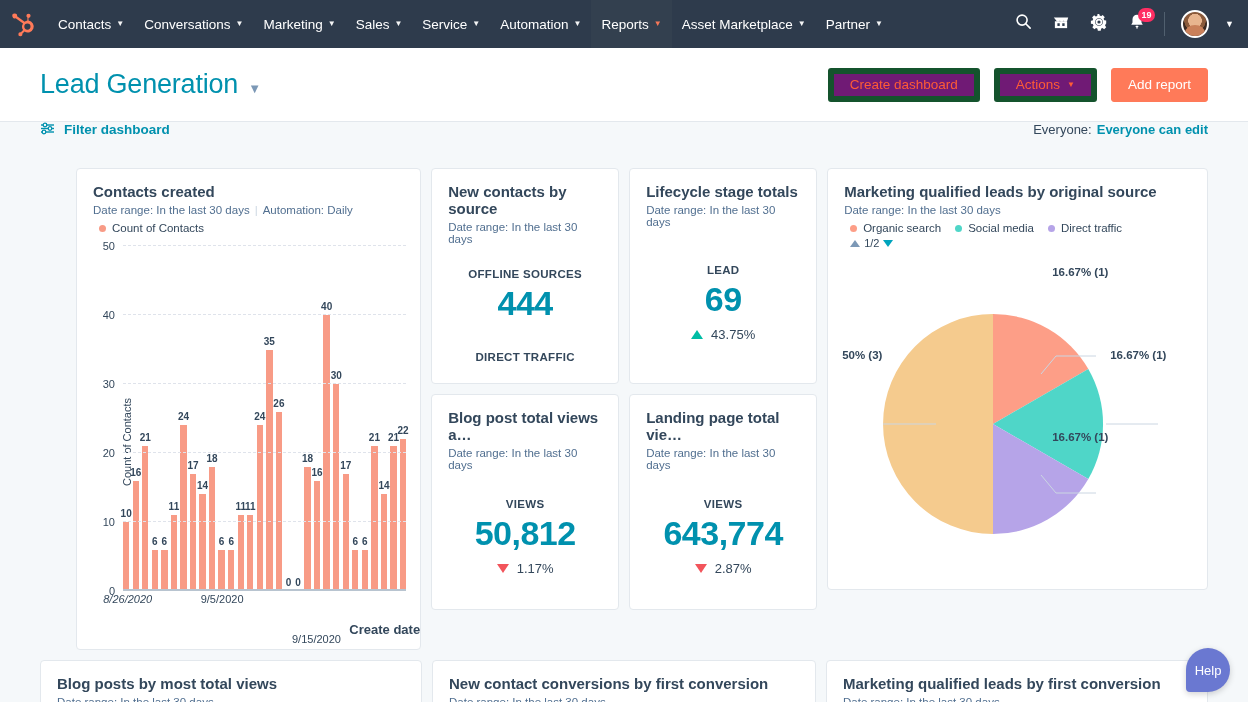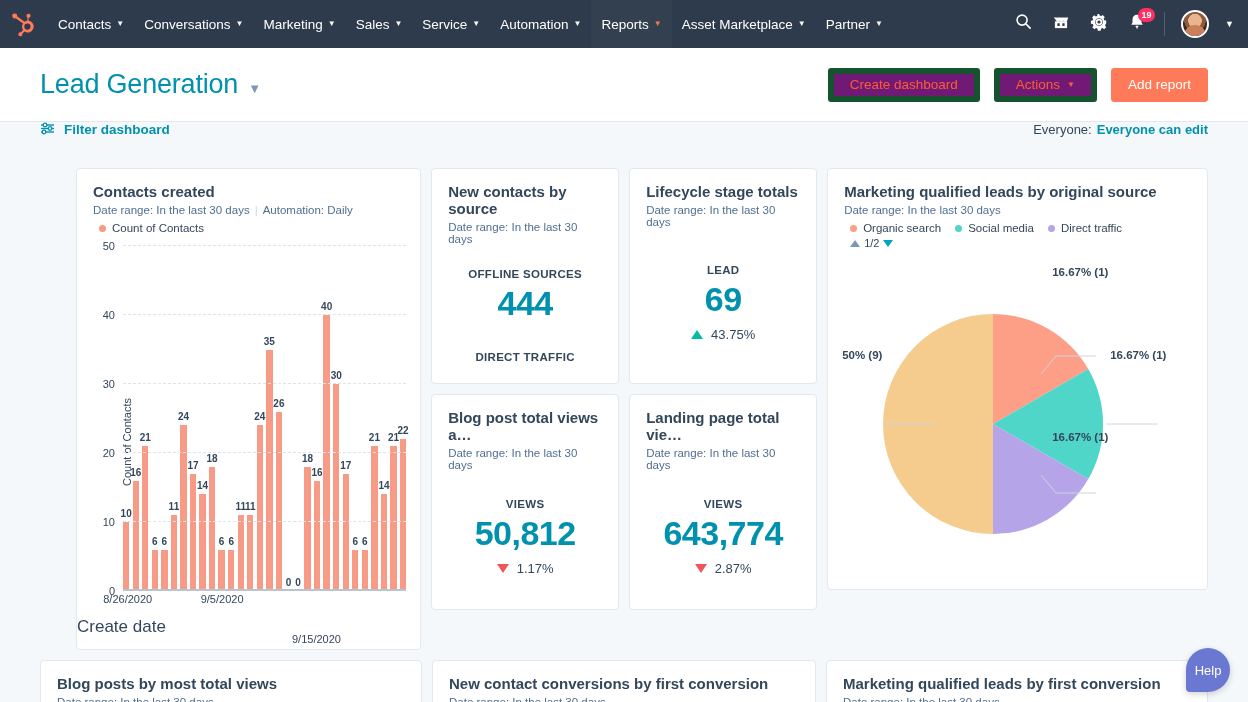--- a/index.html
+++ b/index.html
@@ -104,21 +104,21 @@
   .bars { position: absolute; left: 0; right: 0; bottom: 0; top: 0; display: flex; align-items: flex-end; gap: 3.2px; }
   .barcol { flex: 1; position: relative; height: 100%; display: flex; align-items: flex-end; }
   .bar { width: 100%; background: #f89b86; border-radius: 0; }
   .barval {
     position: absolute; left: 50%; transform: translateX(-50%);
     font-size: 10px; font-weight: bold; color: #33475b; white-space: nowrap;
   }
   .xaxis-line { position: absolute; left: 0; right: 0; bottom: 0; height: 2px; background: #b8c4d0; }
   .xticks { position: absolute; left: 46px; right: 14px; bottom: 40px; height: 16px; }
   .xtick { position: absolute; font-size: 11px; color: #33475b; transform: translateX(-50%); }
-  .xlabel { position: absolute; left: 0; right: 0; bottom: 12px; text-align: left; font-size: 17px; font-weight: normal; color: #33475b; }
+  .xlabel { position: absolute; left: 0; right: 0; bottom: 12px; text-align: right; font-size: 13px; font-weight: bold; color: #33475b; }
 
   
   .statcard { height: 216px; display: flex; flex-direction: column; }
   .stat-body { flex: 1; display: flex; flex-direction: column; align-items: center; justify-content: center; padding-bottom: 6px; }
   .stat-label { font-size: 11.5px; font-weight: bold; color: #33475b; letter-spacing: .3px; }
   .stat-value { font-size: 34px; color: #0091ae; font-weight: bold; margin-top: 4px; letter-spacing: -.5px; }
   .stat-delta { display: flex; align-items: center; gap: 8px; margin-top: 8px; font-size: 13px; color: #33475b; }
   .delta-up { width:0;height:0;border-left:6px solid transparent;border-right:6px solid transparent;border-bottom:9px solid #00bda5; }
   .delta-down { width:0;height:0;border-left:6px solid transparent;border-right:6px solid transparent;border-top:9px solid #f2545b; }
   .stat-footer { font-size: 11.5px; font-weight: bold; color: #33475b; text-align: center; padding-bottom: 20px; letter-spacing: .3px; }
@@ -406,21 +406,21 @@
                 <div class="ytick" style="bottom: 60%; transform: translateY(50%);">30</div>
               </div>
               <div class="gridline" style="bottom: 80%;">
                 <div class="ytick" style="bottom: 80%; transform: translateY(50%);">40</div>
               </div>
               <div class="gridline" style="bottom: 100%;">
                 <div class="ytick" style="bottom: 100%; transform: translateY(50%);">50</div>
               </div>
             </div>
           <div class="xticks" id="xticks">
-              <div class="xtick" style="left: 1.66667%;">8/26/2020</div>
+              <div class="xtick" style="left: 1.66667%; font-style: italic;">8/26/2020</div>
               <div class="xtick" style="left: 35%;">9/5/2020</div>
               <div class="xtick" style="left: 68.3333%; margin-top: 40px;">9/15/2020</div>
             </div>
           <div class="xlabel">Create date</div>
         </div>
       </div>
     </div>
 
     <div class="col-mid">
       <div style="display:flex; gap:10px;">
@@ -508,21 +508,21 @@
             <g stroke="#cbd6e2" stroke-width="1" fill="none">
               <path d="M213 125 L228 107 L268 107"></path>
               <path d="M278 175 L330 175"></path>
               <path d="M213 226 L228 244 L268 244"></path>
               <path d="M55 175 L108 175"></path>
             </g>
           </svg>
           <div class="pie-label" style="left:224px; top:17px;">16.67% (1)</div>
           <div class="pie-label" style="left:282px; top:100px;">16.67% (1)</div>
           <div class="pie-label" style="left:224px; top:182px;">16.67% (1)</div>
-          <div class="pie-label" style="left:14px; top:100px;">50% (9)</div>
+          <div class="pie-label" style="left:14px; top:100px;">50% (3)</div>
         </div>
       </div>
     </div>
   </div>
 
   <div class="bottom-row">
     <div class="card bottom-card" style="width:384px">
       <div class="card-title">Blog posts by most total views</div>
       <div class="card-sub">Date range: In the last 30 days</div>
 

